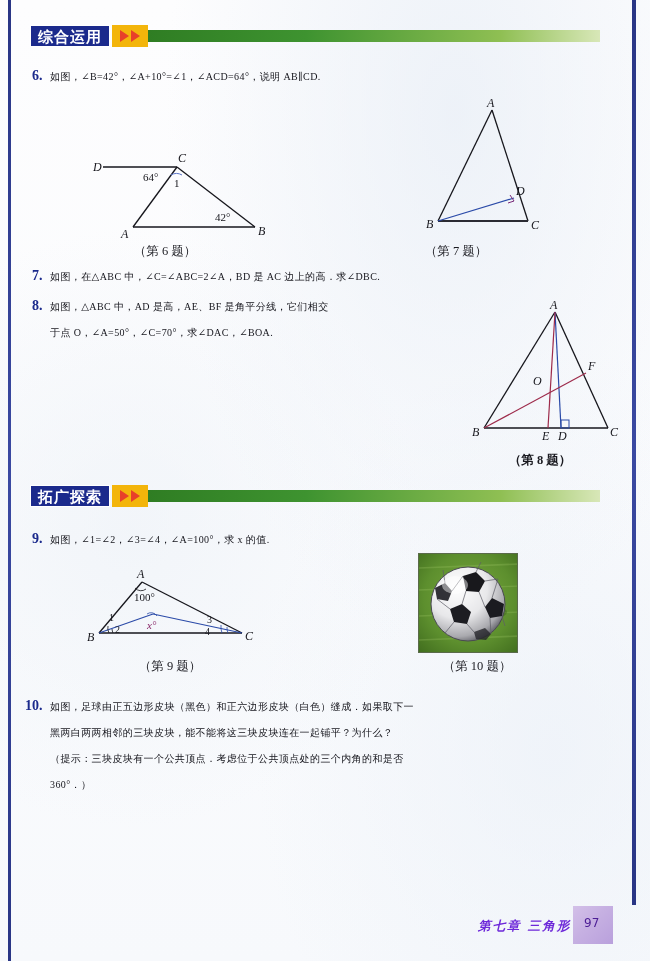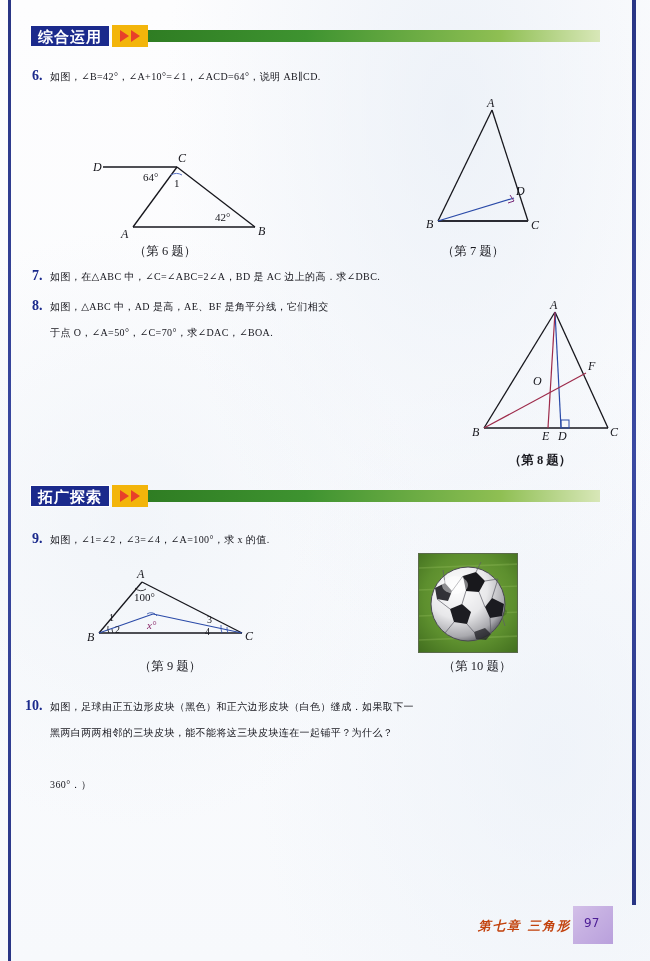--- a/index.html
+++ b/index.html
@@ -88,21 +88,21 @@
   .soccer{
     position:absolute;
     border:1px solid #5a6a4a;
     box-sizing:border-box;
     overflow:hidden;
   }
 
   
   .footer-text{
     position:absolute;
-    color:#c2410c;
+    color:#6d28d9;
     font-family:"DejaVu Sans","Liberation Sans",sans-serif;
     font-style:italic;font-weight:bold;
     font-size:12.5px;letter-spacing:2px;
     white-space:nowrap;
   }
   .footer-box{
     position:absolute;
     background:linear-gradient(135deg,#d3c0e8 0%,#c6b0e2 45%,#b9a0dc 100%);
   }
   .footer-page{
@@ -161,21 +161,21 @@
 
       <line x1="38" y1="123" x2="114" y2="100" stroke="#2a4aa8" stroke-width="1.2"></line>
 
       <path d="M 110 97 l 4 6 l -6 2" fill="none" stroke="#7a2a7a" stroke-width="1"></path>
       <text x="87" y="9" font-family="Liberation Serif, serif" font-style="italic" font-size="12" fill="#16161c">A</text>
       <text x="26" y="130" font-family="Liberation Serif, serif" font-style="italic" font-size="12" fill="#16161c">B</text>
       <text x="131" y="131" font-family="Liberation Serif, serif" font-style="italic" font-size="12" fill="#16161c">C</text>
       <text x="116" y="97" font-family="Liberation Serif, serif" font-style="italic" font-size="12" fill="#16161c">D</text>
     </svg>
   </div>
-  <div class="cap" style="left:413px;top:243px;width:120px;">（第 7 题）</div>
+  <div class="cap" style="left:396px;top:243px;width:120px;">（第 7 题）</div>
 
   <div class="num" style="left:32px;top:268px;">7.</div>
   <div class="p" style="left:50px;top:266px;width:570px;">如图，在△ABC 中，∠C=∠ABC=2∠A，BD 是 AC 边上的高．求∠DBC.</div>
 
   <div class="num" style="left:32px;top:298px;">8.</div>
   <div class="p" style="left:50px;top:296px;width:400px;">如图，△ABC 中，AD 是高，AE、BF 是角平分线，它们相交</div>
   <div class="p" style="left:50px;top:322px;width:400px;">于点 O，∠A=50°，∠C=70°，求∠DAC，∠BOA.</div>
 
   <div class="fig" style="left:460px;top:300px;">
     <svg width="165" height="150" viewBox="0 0 165 150">
@@ -289,19 +289,20 @@
         <path d="M26,29 L24,16"></path>
       </g>
       <ellipse cx="36" cy="31" rx="13" ry="9" fill="#ffffff" opacity=".45"></ellipse>
     </svg>
   </div>
   <div class="cap" style="left:412px;top:658px;width:130px;">（第 10 题）</div>
 
   <div class="num" style="left:25px;top:698px;">10.</div>
   <div class="p" style="left:50px;top:696px;width:580px;">如图，足球由正五边形皮块（黑色）和正六边形皮块（白色）缝成．如果取下一</div>
   <div class="p" style="left:50px;top:722px;width:580px;">黑两白两两相邻的三块皮块，能不能将这三块皮块连在一起铺平？为什么？</div>
+  <div class="p" style="left:50px;top:748px;width:580px;">（提示：三块皮块有一个公共顶点．考虑位于公共顶点处的三个内角的和是否</div>
   <div class="p" style="left:50px;top:774px;width:580px;">360°．）</div>
 
   <div class="footer-text" style="left:478px;top:918px;">第七章  三角形</div>
   <div class="footer-box" style="left:573px;top:906px;width:40px;height:38px;"></div>
   <div class="footer-page" style="left:584px;top:916px;">97</div>
 
 </div>
 
 </body></html>

